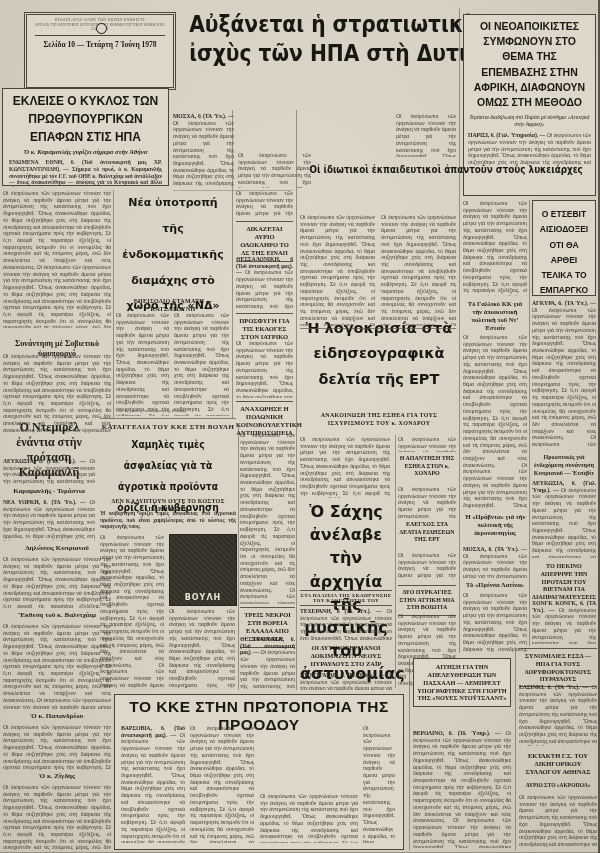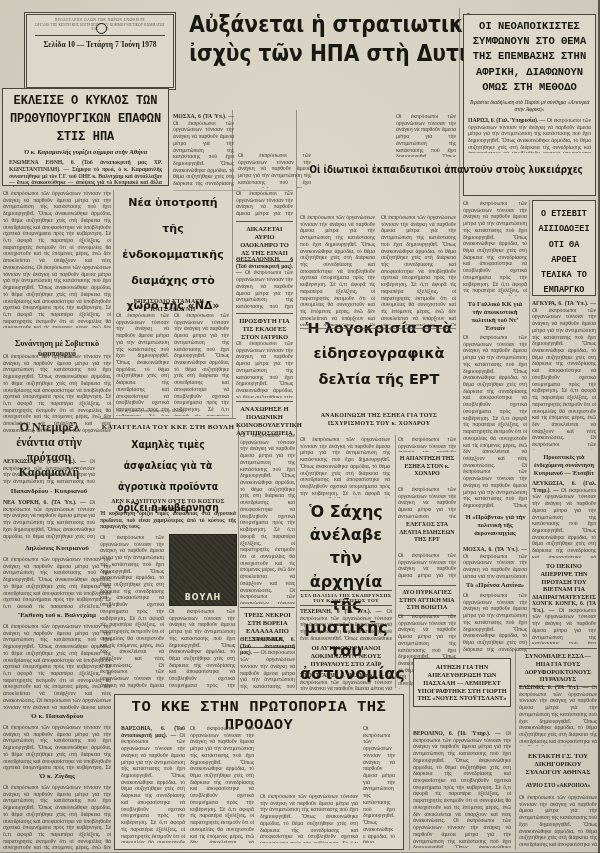--- a/index.html
+++ b/index.html
@@ -9,21 +9,21 @@
     font-family:"Liberation Serif", serif;color:#26241d;}
   .abs{position:absolute;}
   .vr{position:absolute;width:1px;background:#55524733;background:#5a5648;opacity:.55;}
   .hrule{position:absolute;height:1px;background:#5a5648;opacity:.7;}
   .bx{border:1px solid #4542356;border:1px solid #4a473a;background:#dcd7c8;}
   .bt{font-size:5.8px;line-height:1.16;text-align:justify;color:#3a382f;overflow:hidden;
       word-break:break-word;letter-spacing:-.1px;}
   .bt .dl{font-weight:700;color:#2c2a22;}
   .hl{font-weight:700;color:#181711;text-align:center;}
   .sans{font-family:"DejaVu Sans", sans-serif;}
-  .serif{font-family:Liberation Mono, monospace;}
+  .serif{font-family:Liberation Sans, sans-serif;}
   .nowrap{white-space:nowrap;}
   .subhead{font-weight:700;text-align:center;color:#201e16;line-height:1.25;}
   .kick{font-weight:700;text-align:center;letter-spacing:.4px;color:#201e16;}
   .ital{font-style:italic;}
   .photo{background:#37342b;background-image:repeating-linear-gradient(45deg,#3c3930 0 2px,#312e26 2px 4px);
          border:1px solid #26241d;}
   .photo .cap{position:absolute;bottom:3px;left:0;right:0;text-align:center;color:#e8e3d2;
          font-family:"DejaVu Sans",sans-serif;font-weight:700;letter-spacing:1px;}
   .scaleX{transform:scaleX(.88);transform-origin:center;}
   #edge-r{position:absolute;right:0;top:0;width:2px;height:853px;background:#3a372c;opacity:.8;}
@@ -75,21 +75,21 @@
   </div>
 
   <div class="abs bt" style="left:3px;top:190px;width:108px;height:138px;">Οἱ ἐκπρόσωποι τῶν ὀργανώσεων τόνισαν τὴν ἀνάγκη νὰ παρθοῦν ἄμεσα μέτρα γιὰ τὴν ἀντιμετώπιση τῆς κατάστασης ποὺ ἔχει δημιουργηθεῖ. Ὅπως ἀνακοινώθηκε ἁρμόδια, τὸ θέμα συζητήθηκε χτὲς στὴ διάρκεια τῆς συνεδρίασης καὶ ἀποφασίστηκε νὰ ὑποβληθοῦν σχετικὰ ὑπομνήματα πρὸς τὴν κυβέρνηση. Σὲ ὅ,τι ἀφορᾶ τὶς παραπέρα ἐξελίξεις, οἱ παρατηρητὲς ἐκτιμοῦν ὅτι οἱ συνομιλίες θὰ συνεχιστοῦν καὶ τὶς ἑπόμενες μέρες, ἐνῶ δὲν ἀποκλείεται νὰ ὑπάρξουν καὶ νέες ἀνακοινώσεις. Οἱ ἐκπρόσωποι τῶν ὀργανώσεων τόνισαν τὴν ἀνάγκη νὰ παρθοῦν ἄμεσα μέτρα γιὰ τὴν ἀντιμετώπιση τῆς κατάστασης ποὺ ἔχει δημιουργηθεῖ. Ὅπως ἀνακοινώθηκε ἁρμόδια, τὸ θέμα συζητήθηκε χτὲς στὴ διάρκεια τῆς συνεδρίασης καὶ ἀποφασίστηκε νὰ ὑποβληθοῦν σχετικὰ ὑπομνήματα πρὸς τὴν κυβέρνηση. Σὲ ὅ,τι ἀφορᾶ τὶς παραπέρα ἐξελίξεις, οἱ παρατηρητὲς ἐκτιμοῦν ὅτι οἱ συνομιλίες θὰ συνεχιστοῦν καὶ τὶς ἑπόμενες μέρες, ἐνῶ δὲν ἀποκλείεται νὰ ὑπάρξουν καὶ νέες ἀνακοινώσεις. Οἱ ἐκπρόσωποι τῶν ὀργανώσεων τόνισαν τὴν ἀνάγκη νὰ παρθοῦν ἄμεσα μέτρα γιὰ τὴν ἀντιμετώπιση τῆς κατάστασης ποὺ ἔχει δημιουργηθεῖ. Ὅπως ἀνακοινώθηκε ἁρμόδια, τὸ θέμα συζητήθηκε χτὲς στὴ διάρκεια τῆς συνεδρίασης καὶ ἀποφασίστηκε νὰ ὑποβληθοῦν σχετικὰ ὑπομνήματα πρὸς τὴν κυβέρνηση. Σὲ ὅ,τι ἀφορᾶ τὶς παραπέρα ἐξελίξεις, οἱ παρατηρητὲς ἐκτιμοῦν ὅτι οἱ συνομιλίες θὰ συνεχιστοῦν καὶ τὶς ἑπόμενες μέρες, ἐνῶ δὲν ἀποκλείεται νὰ ὑπάρξουν καὶ νέες ἀνακοινώσεις. </div>
   <div class="abs subhead" style="left:3px;top:339px;width:108px;font-size:8px;">Συνάντηση μὲ Σοβιετικὸ ὑφυπουργό</div>
   <div class="abs bt" style="left:3px;top:353px;width:108px;height:80px;">Οἱ ἐκπρόσωποι τῶν ὀργανώσεων τόνισαν τὴν ἀνάγκη νὰ παρθοῦν ἄμεσα μέτρα γιὰ τὴν ἀντιμετώπιση τῆς κατάστασης ποὺ ἔχει δημιουργηθεῖ. Ὅπως ἀνακοινώθηκε ἁρμόδια, τὸ θέμα συζητήθηκε χτὲς στὴ διάρκεια τῆς συνεδρίασης καὶ ἀποφασίστηκε νὰ ὑποβληθοῦν σχετικὰ ὑπομνήματα πρὸς τὴν κυβέρνηση. Σὲ ὅ,τι ἀφορᾶ τὶς παραπέρα ἐξελίξεις, οἱ παρατηρητὲς ἐκτιμοῦν ὅτι οἱ συνομιλίες θὰ συνεχιστοῦν καὶ τὶς ἑπόμενες μέρες, ἐνῶ δὲν ἀποκλείεται νὰ ὑπάρξουν καὶ νέες ἀνακοινώσεις. Οἱ ἐκπρόσωποι τῶν ὀργανώσεων τόνισαν τὴν ἀνάγκη νὰ παρθοῦν ἄμεσα μέτρα γιὰ τὴν ἀντιμετώπιση τῆς κατάστασης ποὺ ἔχει δημιουργηθεῖ. Ὅπως ἀνακοινώθηκε ἁρμόδια, τὸ θέμα συζητήθηκε χτὲς στὴ διάρκεια τῆς συνεδρίασης καὶ ἀποφασίστηκε νὰ ὑποβληθοῦν σχετικὰ ὑπομνήματα πρὸς τὴν κυβέρνηση. Σὲ ὅ,τι ἀφορᾶ τὶς παραπέρα ἐξελίξεις, οἱ παρατηρητὲς ἐκτιμοῦν ὅτι οἱ συνομιλίες θὰ συνεχιστοῦν καὶ τὶς ἑπόμενες μέρες, ἐνῶ δὲν ἀποκλείεται νὰ ὑπάρξουν καὶ νέες ἀνακοινώσεις. </div>
   <div class="abs subhead" style="left:3px;top:420px;width:92px;font-size:12px;">Ὁ Ντεμιρὲλ ἐνάντια στὴν πρόταση Καραμανλῆ</div>
   <div class="abs bt" style="left:3px;top:458px;width:92px;height:26px;">
     <span class="dl">ΛΕΥΚΩΣΙΑ, 6. (Γαλ. Ὑπ.). —</span>
     <span>Οἱ ἐκπρόσωποι τῶν ὀργανώσεων τόνισαν τὴν ἀνάγκη νὰ παρθοῦν ἄμεσα μέτρα γιὰ τὴν ἀντιμετώπιση τῆς κατάστασης ποὺ ἔχει δημιουργηθεῖ. Ὅπως ἀνακοινώθηκε ἁρμόδια, τὸ θέμα συζητήθηκε χτὲς στὴ διάρκεια τῆς συνεδρίασης καὶ ἀποφασίστηκε νὰ ὑποβληθοῦν σχετικὰ ὑπομνήματα πρὸς τὴν κυβέρνηση. Σὲ ὅ,τι ἀφορᾶ τὶς παραπέρα ἐξελίξεις, οἱ παρατηρητὲς ἐκτιμοῦν ὅτι οἱ συνομιλίες θὰ συνεχιστοῦν καὶ τὶς ἑπόμενες μέρες, ἐνῶ δὲν ἀποκλείεται νὰ ὑπάρξουν καὶ νέες ἀνακοινώσεις. </span>
   </div>
-  <div class="abs subhead" style="left:3px;top:487px;width:92px;font-size:7px;">Παπανδρέου - Κυπριανοῦ</div>
+  <div class="abs subhead" style="left:3px;top:487px;width:92px;font-size:7px;">Καραμανλῆς - Τεράστια</div>
   <div class="abs bt" style="left:3px;top:499px;width:92px;height:42px;">
     <span class="dl">ΝΕΑ ΥΟΡΚΗ, 6. (ΤΑ Ὑπ.). —</span>
     <span>Οἱ ἐκπρόσωποι τῶν ὀργανώσεων τόνισαν τὴν ἀνάγκη νὰ παρθοῦν ἄμεσα μέτρα γιὰ τὴν ἀντιμετώπιση τῆς κατάστασης ποὺ ἔχει δημιουργηθεῖ. Ὅπως ἀνακοινώθηκε ἁρμόδια, τὸ θέμα συζητήθηκε χτὲς στὴ διάρκεια τῆς συνεδρίασης καὶ ἀποφασίστηκε νὰ ὑποβληθοῦν σχετικὰ ὑπομνήματα πρὸς τὴν κυβέρνηση. Σὲ ὅ,τι ἀφορᾶ τὶς παραπέρα ἐξελίξεις, οἱ παρατηρητὲς ἐκτιμοῦν ὅτι οἱ συνομιλίες θὰ συνεχιστοῦν καὶ τὶς ἑπόμενες μέρες, ἐνῶ δὲν ἀποκλείεται νὰ ὑπάρξουν καὶ νέες ἀνακοινώσεις. </span>
   </div>
   <div class="abs subhead" style="left:3px;top:544px;width:108px;font-size:7px;">Δηλώσεις Κυπριανοῦ</div>
   <div class="abs bt" style="left:3px;top:556px;width:108px;height:52px;">Οἱ ἐκπρόσωποι τῶν ὀργανώσεων τόνισαν τὴν ἀνάγκη νὰ παρθοῦν ἄμεσα μέτρα γιὰ τὴν ἀντιμετώπιση τῆς κατάστασης ποὺ ἔχει δημιουργηθεῖ. Ὅπως ἀνακοινώθηκε ἁρμόδια, τὸ θέμα συζητήθηκε χτὲς στὴ διάρκεια τῆς συνεδρίασης καὶ ἀποφασίστηκε νὰ ὑποβληθοῦν σχετικὰ ὑπομνήματα πρὸς τὴν κυβέρνηση. Σὲ ὅ,τι ἀφορᾶ τὶς παραπέρα ἐξελίξεις, οἱ παρατηρητὲς ἐκτιμοῦν ὅτι οἱ συνομιλίες θὰ συνεχιστοῦν καὶ τὶς ἑπόμενες μέρες, ἐνῶ δὲν ἀποκλείεται νὰ ὑπάρξουν καὶ νέες ἀνακοινώσεις. Οἱ ἐκπρόσωποι τῶν ὀργανώσεων τόνισαν τὴν ἀνάγκη νὰ παρθοῦν ἄμεσα μέτρα γιὰ τὴν ἀντιμετώπιση τῆς κατάστασης ποὺ ἔχει δημιουργηθεῖ. Ὅπως ἀνακοινώθηκε ἁρμόδια, τὸ θέμα συζητήθηκε χτὲς στὴ διάρκεια τῆς συνεδρίασης καὶ ἀποφασίστηκε νὰ ὑποβληθοῦν σχετικὰ ὑπομνήματα πρὸς τὴν κυβέρνηση. Σὲ ὅ,τι ἀφορᾶ τὶς παραπέρα ἐξελίξεις, οἱ παρατηρητὲς ἐκτιμοῦν ὅτι οἱ συνομιλίες θὰ συνεχιστοῦν καὶ τὶς ἑπόμενες μέρες, ἐνῶ δὲν ἀποκλείεται νὰ ὑπάρξουν καὶ νέες ἀνακοινώσεις. </div>
   <div class="abs subhead" style="left:3px;top:611px;width:108px;font-size:7px;">Ἔκθεση τοῦ κ. Βαλντχάιμ</div>
   <div class="abs bt" style="left:3px;top:623px;width:108px;height:86px;">Οἱ ἐκπρόσωποι τῶν ὀργανώσεων τόνισαν τὴν ἀνάγκη νὰ παρθοῦν ἄμεσα μέτρα γιὰ τὴν ἀντιμετώπιση τῆς κατάστασης ποὺ ἔχει δημιουργηθεῖ. Ὅπως ἀνακοινώθηκε ἁρμόδια, τὸ θέμα συζητήθηκε χτὲς στὴ διάρκεια τῆς συνεδρίασης καὶ ἀποφασίστηκε νὰ ὑποβληθοῦν σχετικὰ ὑπομνήματα πρὸς τὴν κυβέρνηση. Σὲ ὅ,τι ἀφορᾶ τὶς παραπέρα ἐξελίξεις, οἱ παρατηρητὲς ἐκτιμοῦν ὅτι οἱ συνομιλίες θὰ συνεχιστοῦν καὶ τὶς ἑπόμενες μέρες, ἐνῶ δὲν ἀποκλείεται νὰ ὑπάρξουν καὶ νέες ἀνακοινώσεις. Οἱ ἐκπρόσωποι τῶν ὀργανώσεων τόνισαν τὴν ἀνάγκη νὰ παρθοῦν ἄμεσα μέτρα γιὰ τὴν ἀντιμετώπιση τῆς κατάστασης ποὺ ἔχει δημιουργηθεῖ. Ὅπως ἀνακοινώθηκε ἁρμόδια, τὸ θέμα συζητήθηκε χτὲς στὴ διάρκεια τῆς συνεδρίασης καὶ ἀποφασίστηκε νὰ ὑποβληθοῦν σχετικὰ ὑπομνήματα πρὸς τὴν κυβέρνηση. Σὲ ὅ,τι ἀφορᾶ τὶς παραπέρα ἐξελίξεις, οἱ παρατηρητὲς ἐκτιμοῦν ὅτι οἱ συνομιλίες θὰ συνεχιστοῦν καὶ τὶς ἑπόμενες μέρες, ἐνῶ δὲν ἀποκλείεται νὰ ὑπάρξουν καὶ νέες ἀνακοινώσεις. </div>
   <div class="abs subhead" style="left:3px;top:712px;width:108px;font-size:7px;">Ὁ κ. Παπανδρέου</div>
   <div class="abs bt" style="left:3px;top:724px;width:108px;height:46px;">Οἱ ἐκπρόσωποι τῶν ὀργανώσεων τόνισαν τὴν ἀνάγκη νὰ παρθοῦν ἄμεσα μέτρα γιὰ τὴν ἀντιμετώπιση τῆς κατάστασης ποὺ ἔχει δημιουργηθεῖ. Ὅπως ἀνακοινώθηκε ἁρμόδια, τὸ θέμα συζητήθηκε χτὲς στὴ διάρκεια τῆς συνεδρίασης καὶ ἀποφασίστηκε νὰ ὑποβληθοῦν σχετικὰ ὑπομνήματα πρὸς τὴν κυβέρνηση. Σὲ ὅ,τι ἀφορᾶ τὶς παραπέρα ἐξελίξεις, οἱ παρατηρητὲς ἐκτιμοῦν ὅτι οἱ συνομιλίες θὰ συνεχιστοῦν καὶ τὶς ἑπόμενες μέρες, ἐνῶ δὲν ἀποκλείεται νὰ ὑπάρξουν καὶ νέες ἀνακοινώσεις. </div>

